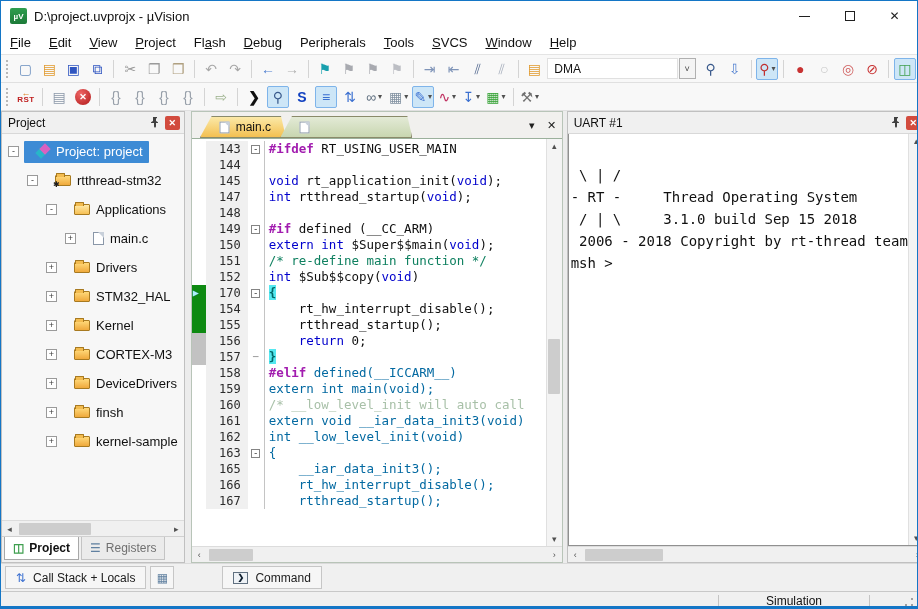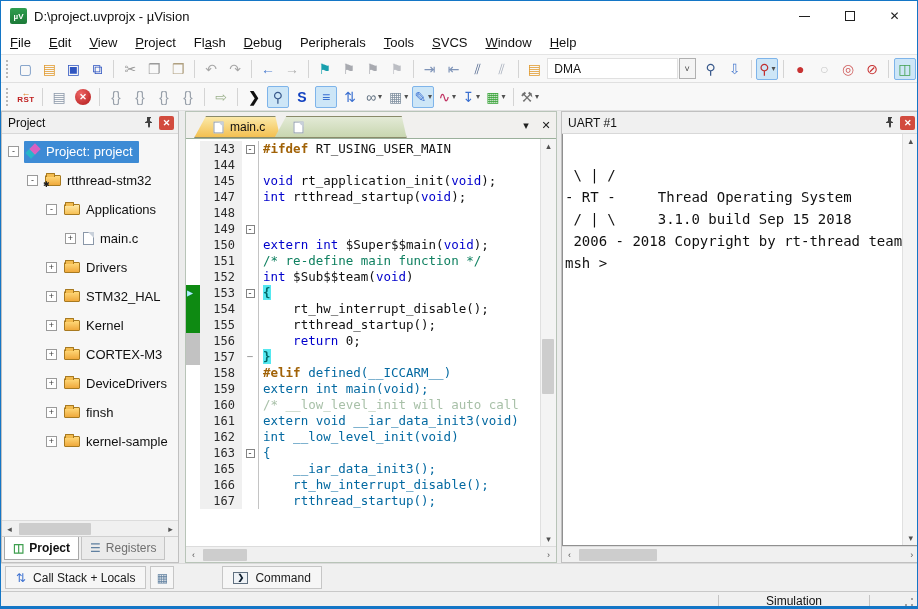--- a/index.html
+++ b/index.html
@@ -47,21 +47,21 @@
   .panel-header .spacer{flex:1;}
   .pin-icon{width:14px;height:14px;display:flex;align-items:center;justify-content:center;margin-right:3px;color:#404040;}
   .close-btn{width:15px;height:14px;background:#d24b3e;border-radius:2px;display:flex;align-items:center;justify-content:center;}
   .close-btn::before{content:"✕";color:#fff;font-size:9px;font-weight:bold;}
   
   .proj-col{flex:0 0 178px;}
   .tree{flex:1;background:#f7f7f7;overflow:hidden;padding-top:3px;}
   .tree-row{height:29px;display:flex;align-items:center;font-size:13px;color:#101010;white-space:nowrap;}
   .expander{width:11px;height:11px;border:1px solid #9a9a9a;background:#fff;font-size:9px;line-height:9px;
     display:flex;align-items:center;justify-content:center;color:#404040;flex:0 0 auto;margin-right:5px;}
-  .sel-wrap{display:flex;align-items:center;height:22px;padding:0 6px 0 2px;border-radius:1px;}
+  .sel-wrap{display:flex;align-items:center;height:22px;padding:0 6px 0 12px;border-radius:1px;}
   .sel-wrap.selected{background:#3d8bd5;color:#ffffff;}
   .mi{flex:0 0 auto;margin-right:6px;position:relative;}
   .mi-target{width:14px;height:13px;}
   .mi-target::before{content:"";position:absolute;left:1px;top:4px;width:8px;height:8px;background:#27b6c8;transform:rotate(45deg);}
   .mi-target::after{content:"";position:absolute;left:5px;top:0;width:8px;height:8px;background:#e35ec0;transform:rotate(45deg);opacity:.95;}
   .mi-folder,.mi-folder-open,.mi-folder-build{width:16px;height:11px;background:linear-gradient(#ffd97a,#efא00,#efa93c);
     background:linear-gradient(#ffd97a,#efa93c);border:1px solid #a87a20;border-radius:1px;}
   .mi-folder::before,.mi-folder-open::before,.mi-folder-build::before{content:"";position:absolute;top:-3px;left:0;width:7px;height:3px;
     background:#f3bc50;border:1px solid #a87a20;border-bottom:none;border-radius:1px 1px 0 0;}
   .mi-folder-open{background:linear-gradient(#ffe9a8,#f6c054);}
@@ -94,21 +94,21 @@
   .code-row{height:16px;display:flex;align-items:center;font-family:"DejaVu Sans Mono",monospace;font-size:12.5px;white-space:pre;}
   .cov{flex:0 0 14px;height:16px;position:relative;}
   .cov.green{background:#0e8a12;}
   .cov.gray{background:#c2c2c2;}
   .cur-arrow{position:absolute;left:1px;top:2px;font-size:10px;color:#aef0fc;text-shadow:0 0 1px #0a5a6a;}
   .lnum{flex:0 0 42px;text-align:right;padding-right:7px;color:#2b2b2b;background:#f0f0f0;height:16px;line-height:16px;font-size:12px;}
   .foldc{flex:0 0 17px;height:16px;display:flex;align-items:center;justify-content:center;border-right:1px solid #c4c4c4;}
   .fold-box{width:9px;height:9px;border:1px solid #848484;background:#fff;font-size:9px;line-height:7px;text-align:center;color:#303030;}
   .fold-end{font-size:9px;color:#808080;}
   .codetxt{padding-left:4px;height:16px;line-height:16px;}
-  .pp{color:#a16207;font-weight:bold;}
+  .pp{color:#a21caf;font-weight:bold;}
   .kw{color:#0000cc;}
   .cm{color:#0f8060;}
   .pl{color:#101010;}
   .gy{color:#0369a1;}
   .gc{color:#a8c0a8;margin-top:44px;}
   .hl{background:#55e8f0;color:#006868;font-weight:bold;}
   .vscroll{flex:0 0 15px;background:#f4f4f4;border-left:1px solid #e0e0e0;display:flex;flex-direction:column;position:relative;}
   .vthumb{position:absolute;left:1px;width:12px;background:#cdcdcd;border-radius:1px;}
   
   .uart-col{flex:1;}
@@ -479,25 +479,25 @@
           <span class="tabbar-btn">✕</span>
         </span>
       </div>
       <div class="editor-body">
         <div class="code-view" id="code">
             <div class="code-row"><span class="cov"></span><span class="lnum">143</span><span class="foldc"><span class="fold-box">-</span></span><span class="codetxt"><span class="pp">#ifdef</span><span class="pl"> RT_USING_USER_MAIN</span></span></div>
             <div class="code-row"><span class="cov"></span><span class="lnum">144</span><span class="foldc"></span><span class="codetxt"></span></div>
             <div class="code-row"><span class="cov"></span><span class="lnum">145</span><span class="foldc"></span><span class="codetxt"><span class="kw">void</span><span class="pl"> rt_application_init(</span><span class="kw">void</span><span class="pl">);</span></span></div>
             <div class="code-row"><span class="cov"></span><span class="lnum">147</span><span class="foldc"></span><span class="codetxt"><span class="kw">int</span><span class="pl"> rtthread_startup(</span><span class="kw">void</span><span class="pl">);</span></span></div>
             <div class="code-row"><span class="cov"></span><span class="lnum">148</span><span class="foldc"></span><span class="codetxt"></span></div>
-            <div class="code-row"><span class="cov"></span><span class="lnum">149</span><span class="foldc"><span class="fold-box">-</span></span></div>
+            <div class="code-row"><span class="cov"></span><span class="lnum">149</span><span class="foldc"><span class="fold-box">-</span></span><span class="codetxt"><span class="pp">#if</span><span class="pl"> defined (__CC_ARM)</span></span></div>
             <div class="code-row"><span class="cov"></span><span class="lnum">150</span><span class="foldc"></span><span class="codetxt"><span class="kw">extern</span><span class="pl"> </span><span class="kw">int</span><span class="pl"> $Super$$main(</span><span class="kw">void</span><span class="pl">);</span></span></div>
             <div class="code-row"><span class="cov"></span><span class="lnum">151</span><span class="foldc"></span><span class="codetxt"><span class="cm">/* re-define main function */</span></span></div>
-            <div class="code-row"><span class="cov"></span><span class="lnum">152</span><span class="foldc"></span><span class="codetxt"><span class="kw">int</span><span class="pl"> $Sub$$team(</span><span class="kw">void</span><span class="pl">)</span></span></div>
-            <div class="code-row"><span class="cov green"><span class="cur-arrow">▶</span></span><span class="lnum">153</span><span class="foldc"><span class="fold-box">-</span></span><span class="codetxt"><span class="hl">{</span></span></div>
+            <div class="code-row"><span class="cov"></span><span class="lnum">152</span><span class="foldc"></span><span class="codetxt"><span class="kw">int</span><span class="pl"> $Sub$$copy(</span><span class="kw">void</span><span class="pl">)</span></span></div>
+            <div class="code-row"><span class="cov green"><span class="cur-arrow">▶</span></span><span class="lnum">170</span><span class="foldc"><span class="fold-box">-</span></span><span class="codetxt"><span class="hl">{</span></span></div>
             <div class="code-row"><span class="cov green"></span><span class="lnum">154</span><span class="foldc"></span><span class="codetxt"><span class="pl">    rt_hw_interrupt_disable();</span></span></div>
             <div class="code-row"><span class="cov green"></span><span class="lnum">155</span><span class="foldc"></span><span class="codetxt"><span class="pl">    rtthread_startup();</span></span></div>
             <div class="code-row"><span class="cov gray"></span><span class="lnum">156</span><span class="foldc"></span><span class="codetxt"><span class="pl">    </span><span class="kw">return</span><span class="pl"> 0;</span></span></div>
             <div class="code-row"><span class="cov gray"></span><span class="lnum">157</span><span class="foldc"><span class="fold-end">─</span></span><span class="codetxt"><span class="hl">}</span></span></div>
             <div class="code-row"><span class="cov"></span><span class="lnum">158</span><span class="foldc"></span><span class="codetxt"><span class="pp">#elif</span><span class="gy"> defined(__ICCARM__)</span></span></div>
             <div class="code-row"><span class="cov"></span><span class="lnum">159</span><span class="foldc"></span><span class="codetxt"><span class="gy">extern int main(void);</span></span></div>
             <div class="code-row"><span class="cov"></span><span class="lnum">160</span><span class="foldc"></span><span class="codetxt"><span class="gc">/* __low_level_init will auto call</span></span></div>
             <div class="code-row"><span class="cov"></span><span class="lnum">161</span><span class="foldc"></span><span class="codetxt"><span class="gy">extern void __iar_data_init3(void)</span></span></div>
             <div class="code-row"><span class="cov"></span><span class="lnum">162</span><span class="foldc"></span><span class="codetxt"><span class="gy">int __low_level_init(void)</span></span></div>
             <div class="code-row"><span class="cov"></span><span class="lnum">163</span><span class="foldc"><span class="fold-box">-</span></span><span class="codetxt"><span class="gy">{</span></span></div>

